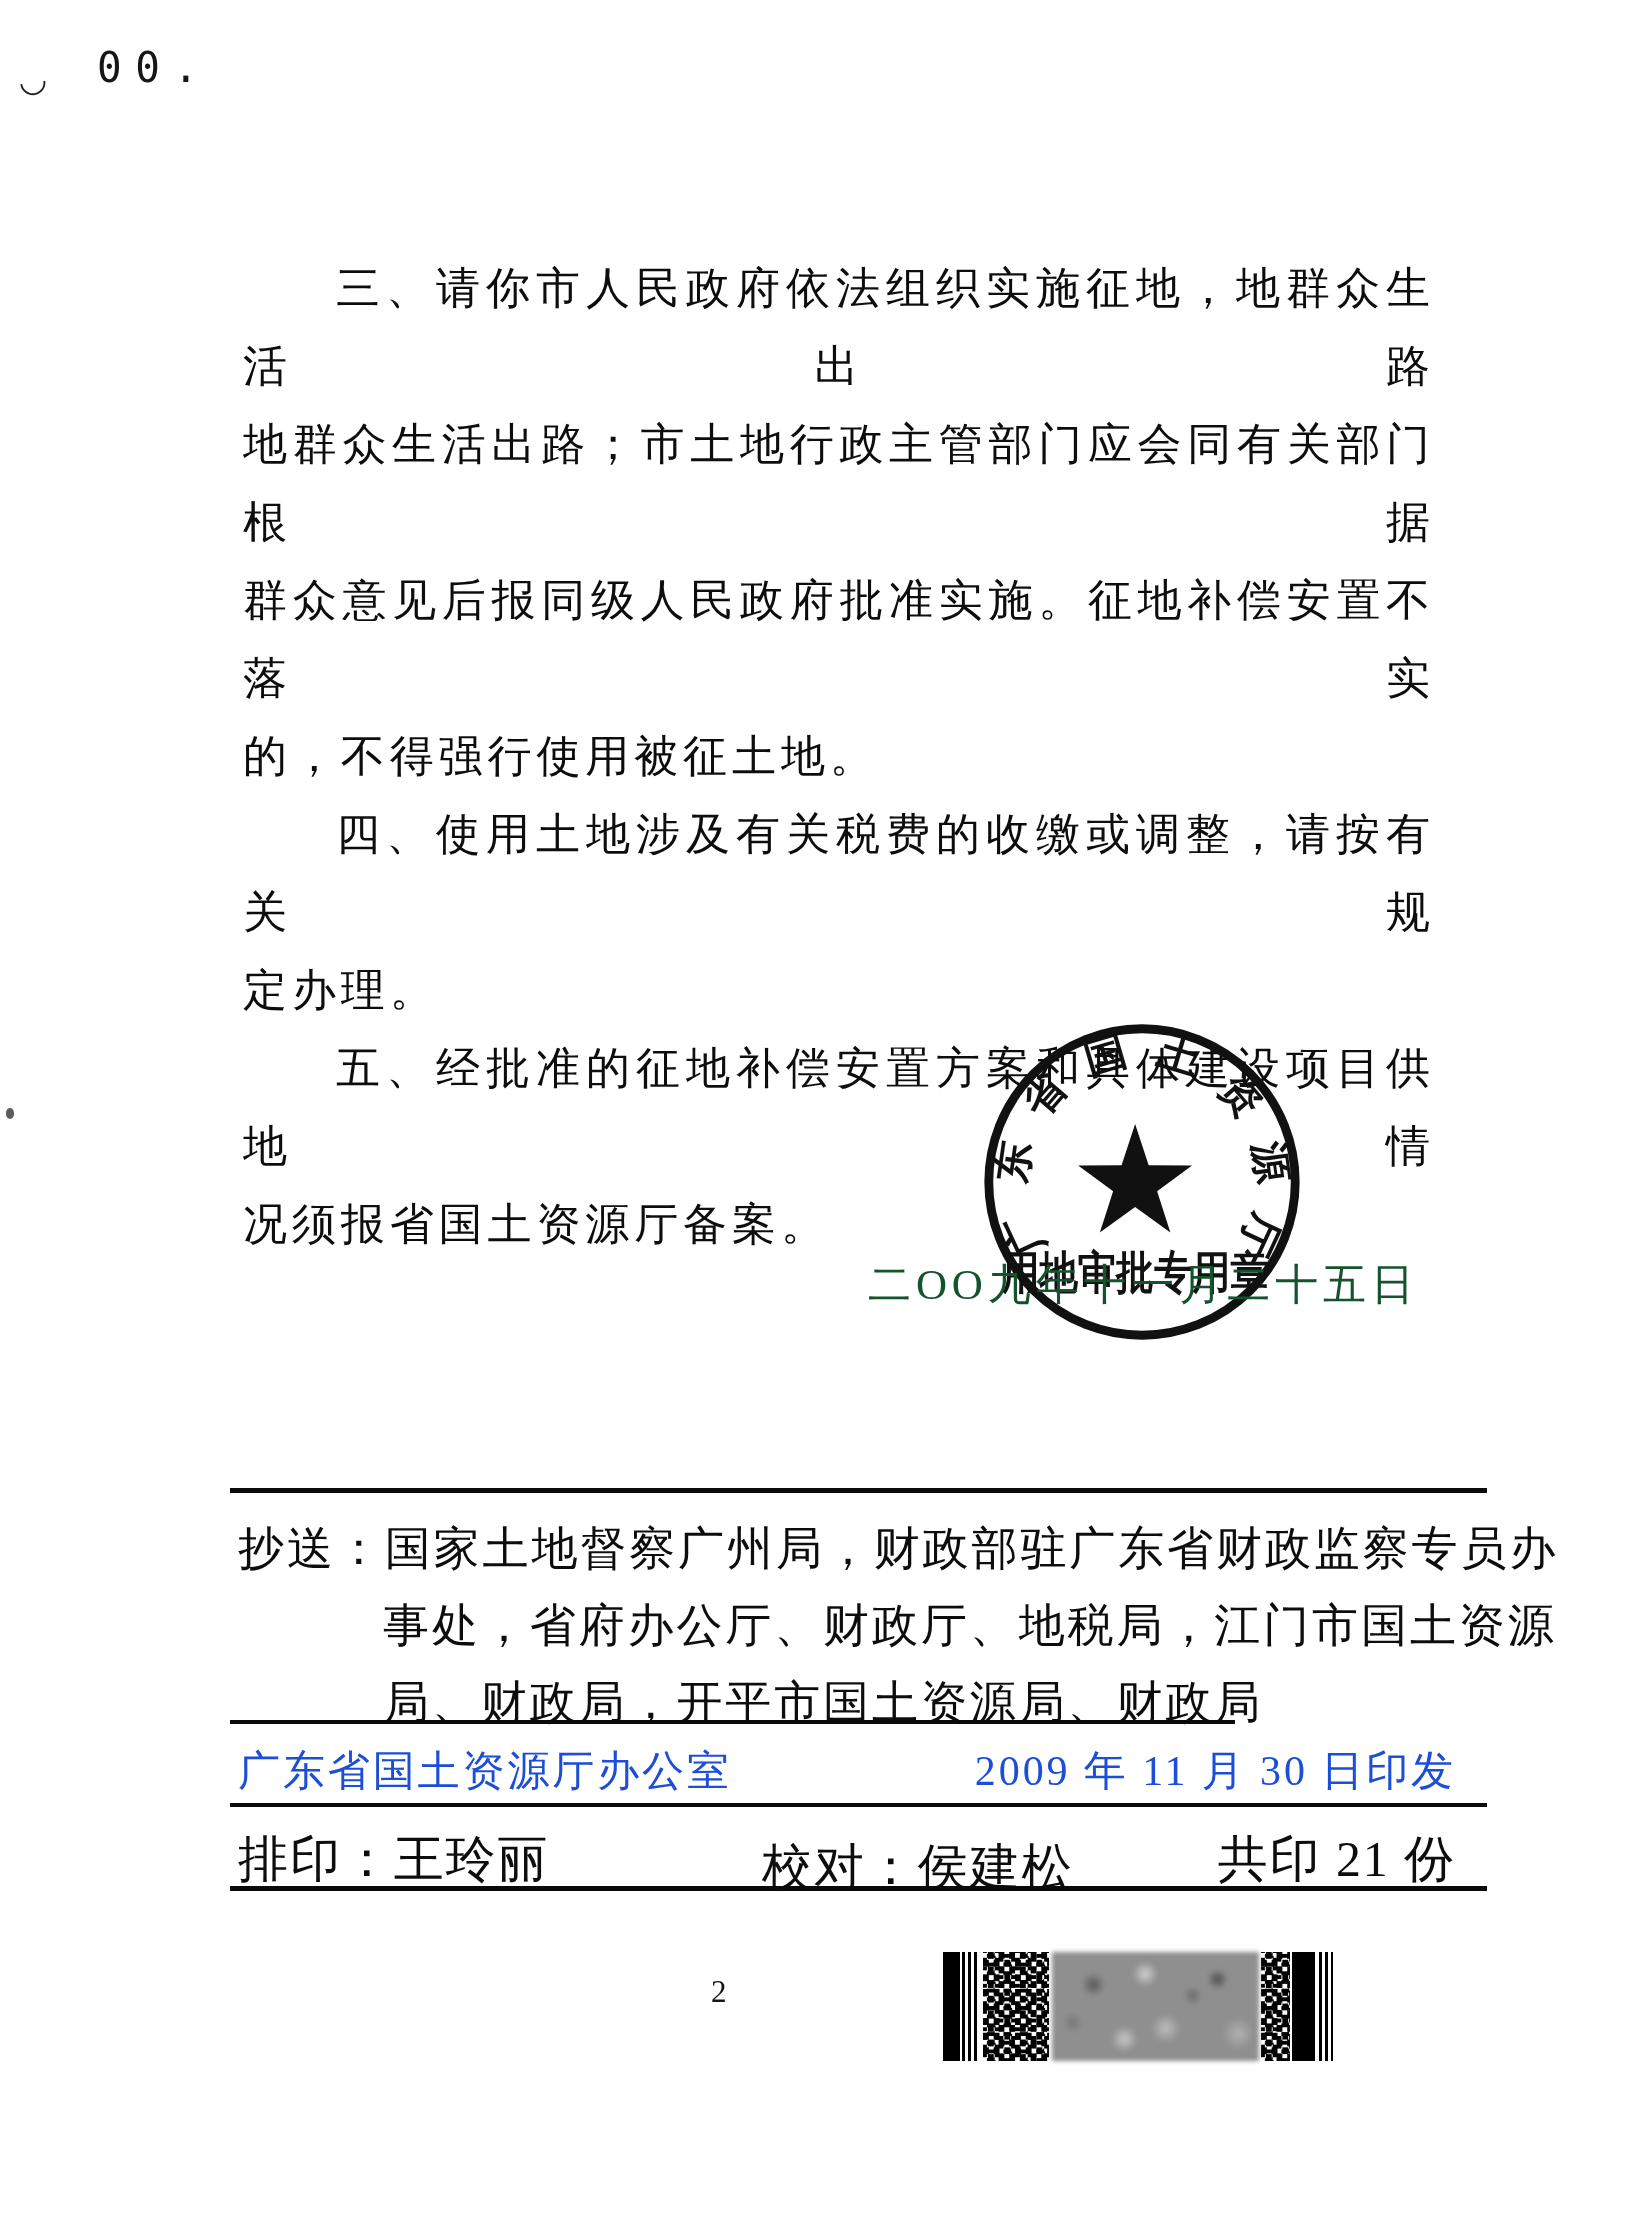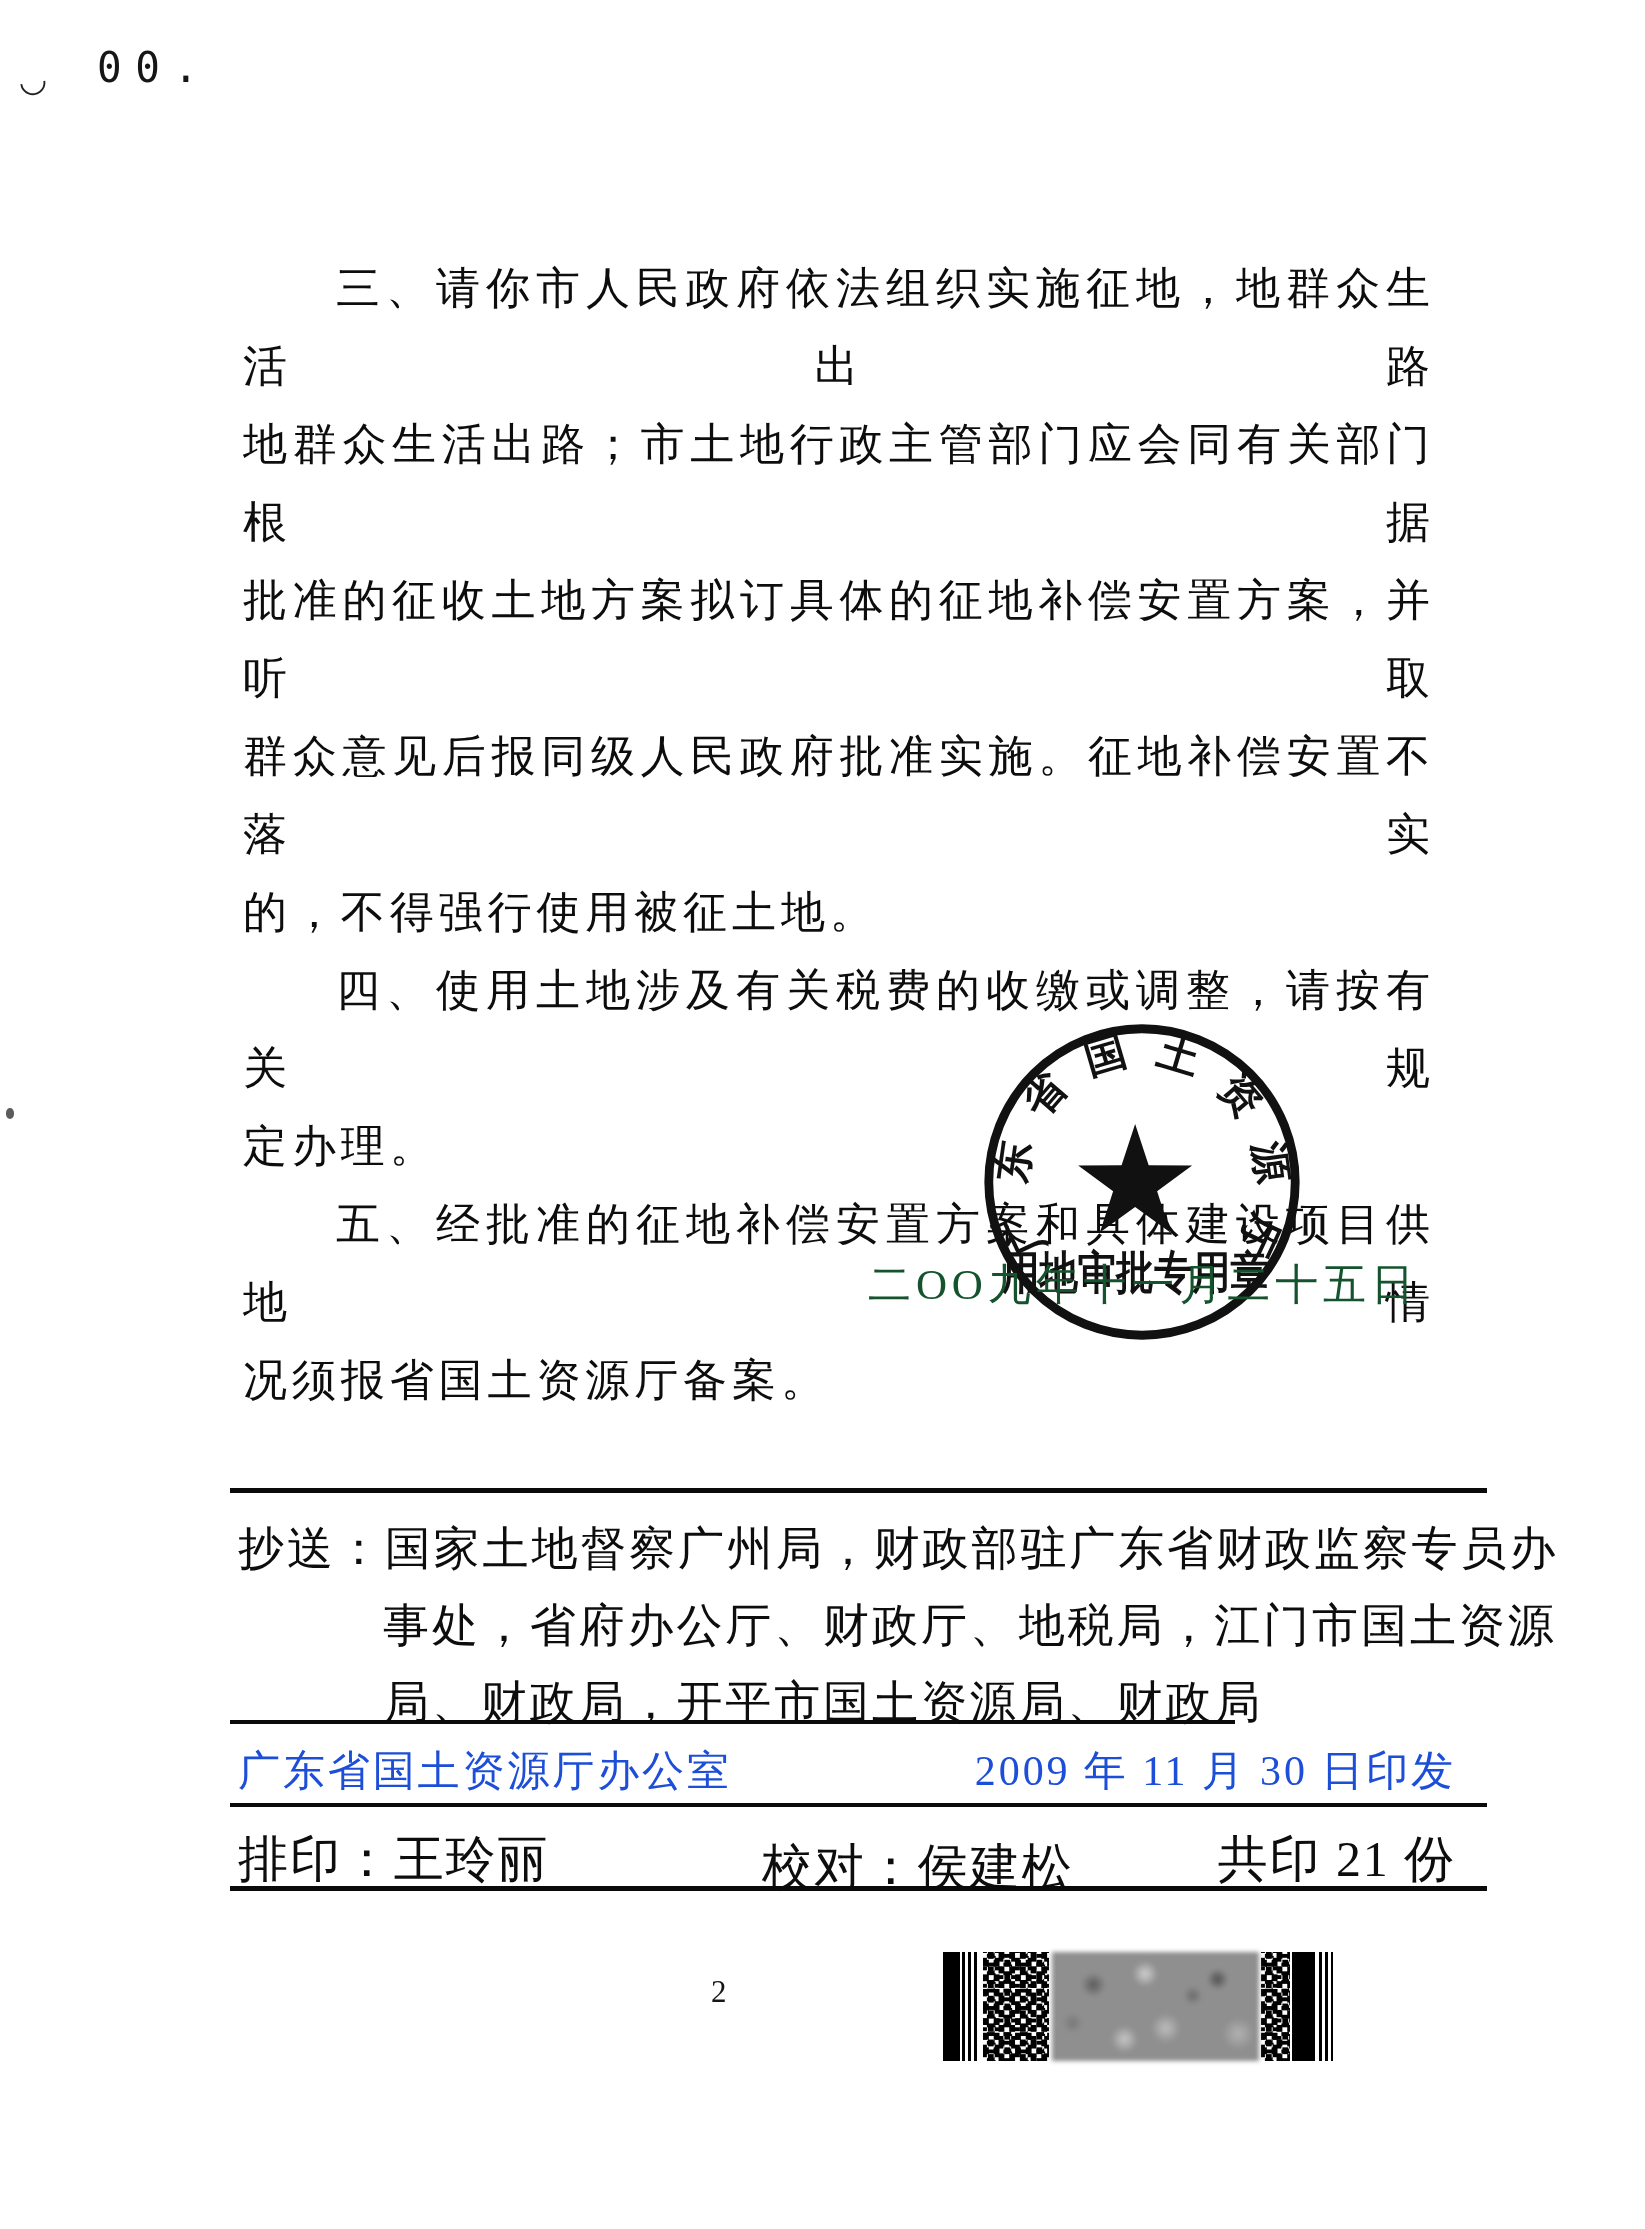--- a/index.html
+++ b/index.html
@@ -111,21 +111,20 @@
 
 <div class="page">
 
   <span class="corner-squiggle">◡</span>
   <span class="corner-stamp">00.</span>
   <div class="scan-speck"></div>
 
   <div class="body-text">
     <div class="line indent just">三、请你市人民政府依法组织实施征地，地群众生活出路</div>
     <div class="line just">地群众生活出路；市土地行政主管部门应会同有关部门根据</div>
-    <div class="line just">批准的征收土地方案拟订具体的征地补偿安置方案，并听取</div>
     <div class="line just">群众意见后报同级人民政府批准实施。征地补偿安置不落实</div>
     <div class="line">的，不得强行使用被征土地。</div>
     <div class="line indent just">四、使用土地涉及有关税费的收缴或调整，请按有关规</div>
     <div class="line">定办理。</div>
     <div class="line indent just">五、经批准的征地补偿安置方案和具体建设项目供地情</div>
     <div class="line">况须报省国土资源厅备案。</div>
   </div>
 
   <div class="seal">
     <svg viewBox="0 0 336 336" xmlns="http://www.w3.org/2000/svg">

